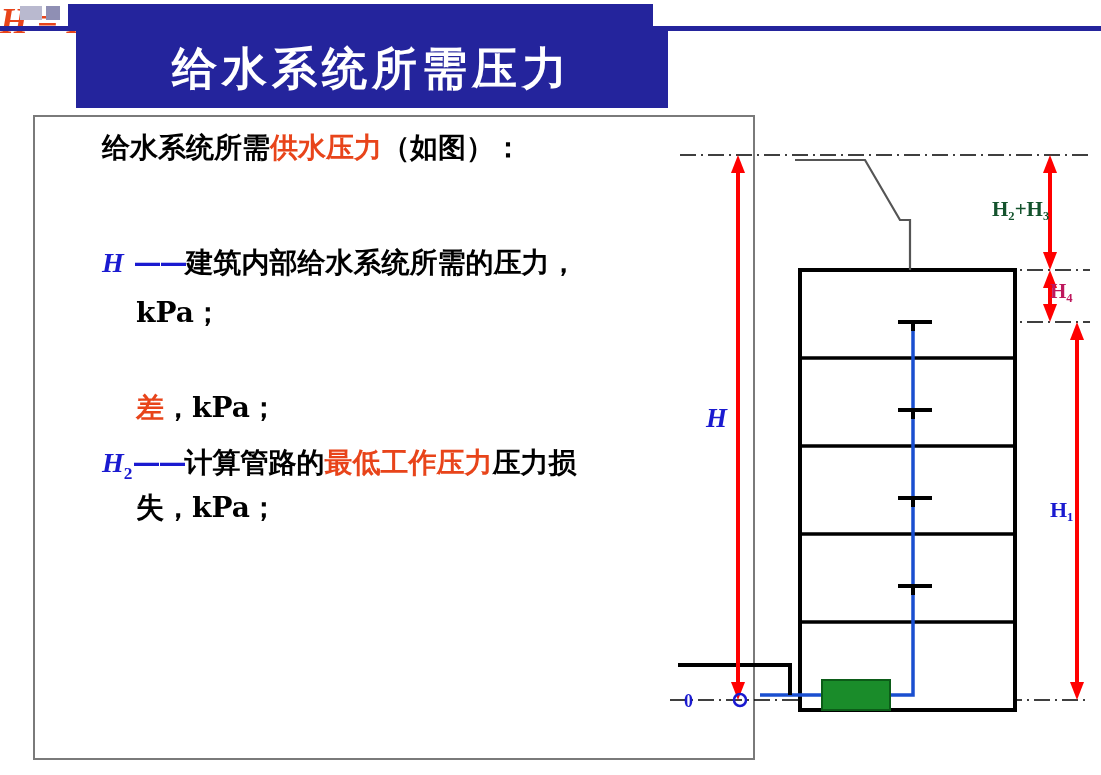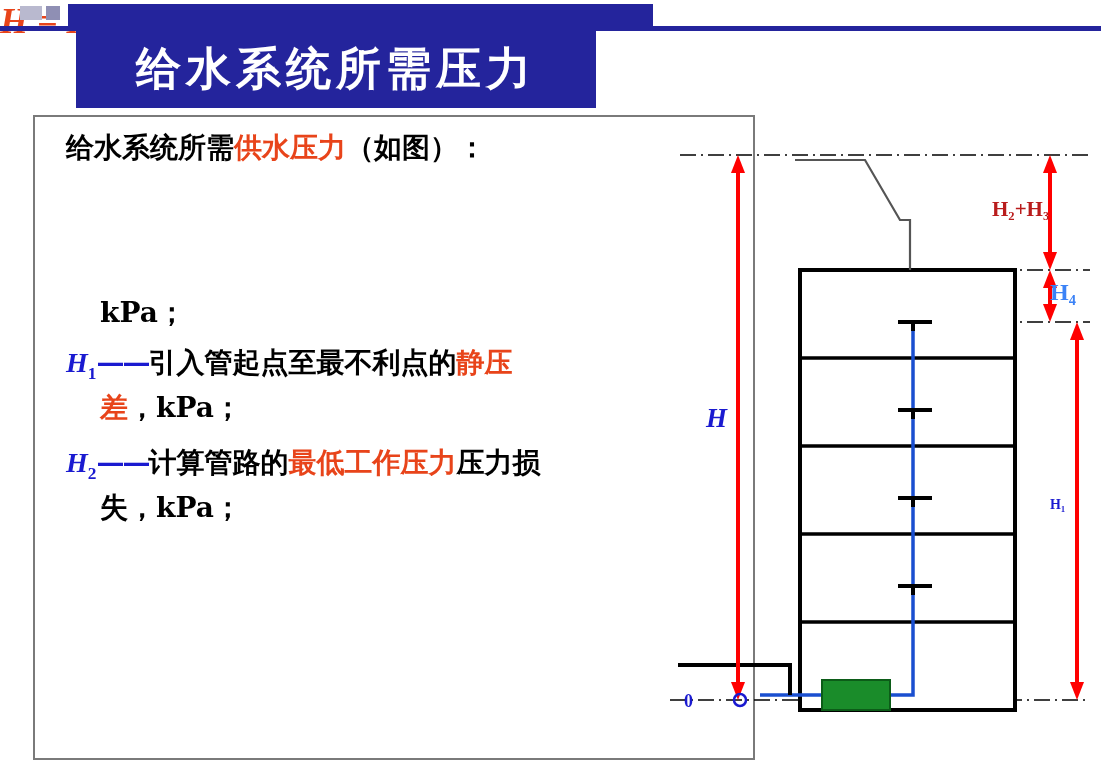--- a/index.html
+++ b/index.html
@@ -50,21 +50,21 @@
     width: 1101px;
     height: 5px;
     background: #24249c;
   }
 
   
   .title-box {
     position: absolute;
     left: 76px;
     top: 30px;
-    width: 520px;
+    width: 592px;
     height: 78px;
     background: #24249c;
     display: flex;
     align-items: center;
     justify-content: center;
   }
   .title-text {
     color: #ffffff;
     font-family: "DejaVu Serif", serif;
     font-size: 45px;
@@ -86,20 +86,21 @@
   }
 
   
   .txt {
     position: absolute;
     font-family: "DejaVu Serif", serif;
     font-size: 28px;
     color: #000000;
     white-space: nowrap;
     line-height: 1.25;
+    margin-left: 36px;
   }
   .b { font-weight: bold; }
   .red { color: #e8441a; }
   .blue { color: #1a1ad0; }
   .ital {
     font-style: italic;
     font-family: "Liberation Serif", serif;
     font-weight: bold;
   }
   .sub {
@@ -138,23 +139,23 @@
     width: 441px;
     height: 660px;
   }
   .dlabel {
     position: absolute;
     font-family: "Liberation Serif", serif;
     font-weight: bold;
     white-space: nowrap;
   }
   .lab-h   { left: 46px;  top: 288px; font-size: 27px; color: #1a1ad0; font-style: italic; }
-  .lab-h23 { left: 332px; top: 82px;  font-size: 21px; color: #b91c1c; }
-  .lab-h4  { left: 390px; top: 164px; font-size: 24px; color: #3b82f6; }
-  .lab-h1  { left: 390px; top: 382px; font-size: 14px; color: #1a1ad0; }
+  .lab-h23 { left: 332px; top: 82px;  font-size: 21px; color: #14532d; }
+  .lab-h4  { left: 390px; top: 164px; font-size: 21px; color: #be185d; }
+  .lab-h1  { left: 390px; top: 382px; font-size: 22px; color: #1a1ad0; }
   .lab-zero{ left: 24px;  top: 576px; font-size: 18px; color: #1a1ad0; }
 </style>
 </head>
 <body>
 
 <div id="slide">
 
   <div class="top-bar-grey"></div>
   <div class="top-bar-grey2"></div>
   <div class="top-bar-blue"></div>
@@ -167,25 +168,25 @@
   <div class="body-frame"></div>
 
   <div class="txt b line1">
     <span>给水系统所需</span><span class="red">供水压力</span><span>（如图）：</span>
   </div>
 
   <div class="formula">
     <span class="ital">H</span> = <span class="ital">H</span><span class="sub">1</span> + <span class="ital">H</span><span class="sub">2</span> + <span class="ital">H</span><span class="sub">3</span> + <span class="ital">H</span><span class="sub">4</span>
   </div>
 
+  <div class="txt b lineH">
+    <span class="ital blue">H</span> <span class="dash">——</span><span>建筑内部给水系统所需的压力，</span>
+  </div>
   <div class="txt b lineHb">kPa；</div>
 
-  <div class="txt b lineH1">
-    <span class="ital blue">H<span class="sub">1</span></span><span class="dash">——</span><span>引入管起点至最不利点的</span><span class="red">静压</span>
-  </div>
   <div class="txt b lineH1b">
     <span class="red">差</span><span>，kPa；</span>
   </div>
 
   <div class="txt b lineH2">
     <span class="ital blue">H<span class="sub">2</span></span><span class="dash">——</span><span>计算管路的</span><span class="red">最低工作压力</span><span>压力损</span>
   </div>
   <div class="txt b lineH2b">失，kPa；</div>
 
 

